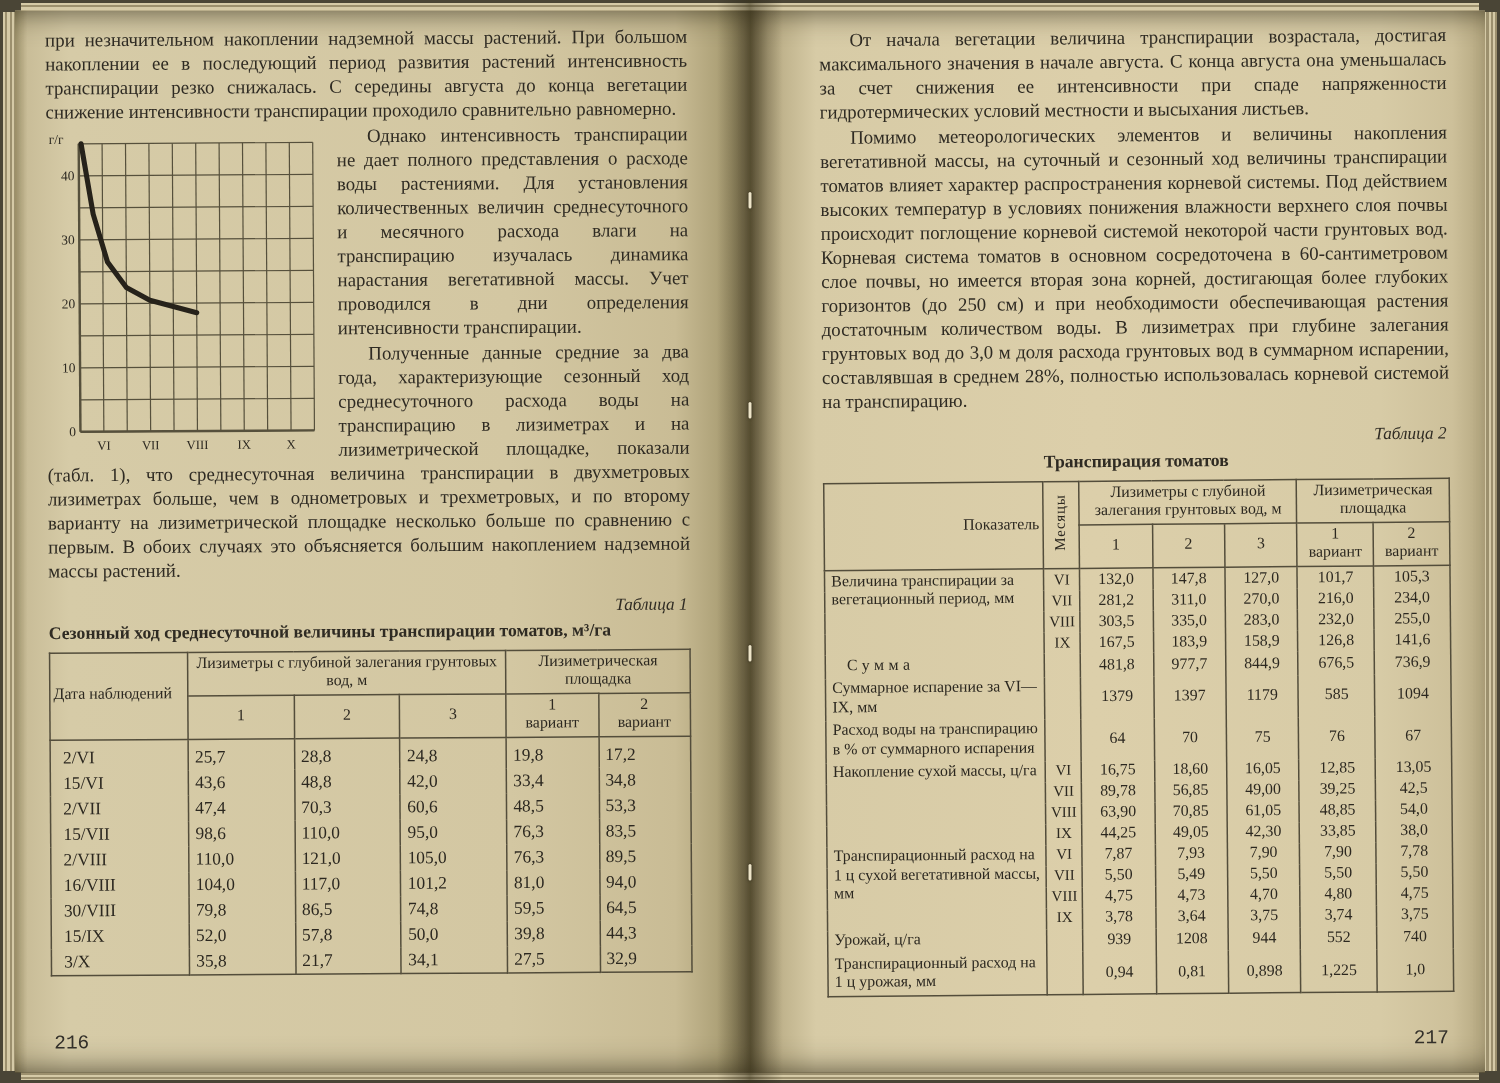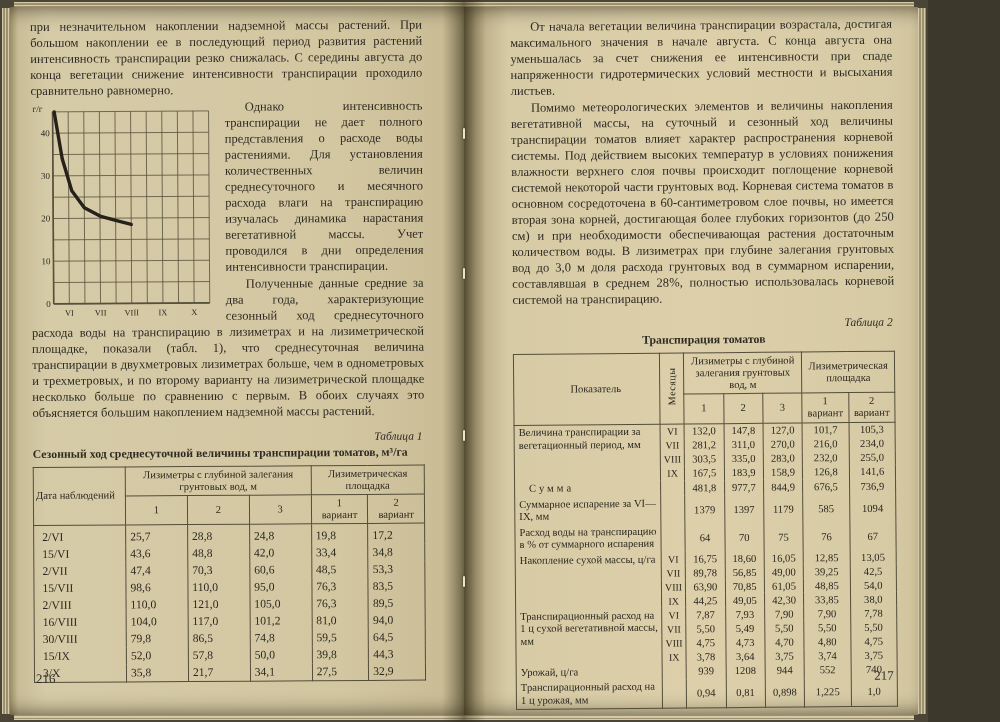--- a/index.html
+++ b/index.html
@@ -1,19 +1,19 @@
 <!DOCTYPE html>
 <html><head>
 <meta charset="utf-8">
 <style>
   * { box-sizing: border-box; }
   html, body { margin:0; padding:0; width:1000px; height:722px; overflow:hidden; }
   body { background:#3c382c; font-family:"Liberation Serif","DejaVu Serif",serif; }
 
-  .book { position:relative; width:928px; height:722px; background:#4a4536; overflow:hidden; }
+  .book { position:relative; width:1000px; height:722px; background:#4a4536; overflow:hidden; }
 
   
   .edge { position:absolute; }
   .edge-top    { top:2px; left:14px; right:14px; height:8px;
                  background:repeating-linear-gradient(180deg,#d5caa7 0 1.5px,#9c906e 1.5px 3px); }
   .edge-bottom { bottom:2px; left:14px; right:14px; height:8px;
                  background:repeating-linear-gradient(180deg,#9c906e 0 1.5px,#d5caa7 1.5px 3px); }
   .edge-left   { left:2px;  top:8px; bottom:8px; width:10px;
                  background:repeating-linear-gradient(90deg,#d5caa7 0 1.5px,#9c906e 1.5px 3px); }
   .edge-right  { right:2px; top:8px; bottom:8px; width:10px;
@@ -55,25 +55,25 @@
   .t1 td { padding:2px 4px; }
   .t1 td.c-date { text-align:left; padding-left:8px; }
   .t1 .h-date { width:92px; text-align:left; padding-left:2px; }
   .t1 tbody tr:first-child td { padding-top:5px; }
 
   .t2 { font-size:10.6px; }
   .t2 td { padding:1.5px 3px; text-align:center; }
   .t2 td.c-label { text-align:left; vertical-align:top; padding-left:4px; line-height:1.18; }
   .t2 td.c-label.spaced { letter-spacing:3px; padding-left:14px; }
   .t2 td.c-month { font-size:10px; }
-  .t2 .h-label { width:146px; text-align:center; padding-left:20px; }
+  .t2 .h-label { width:146px; text-align:right; padding-left:20px; }
   .t2 .h-month { width:17px; padding:1px; }
   .vert { display:inline-block; writing-mode:vertical-rl; transform:rotate(180deg); font-size:10px; letter-spacing:.5px; }
 
-  .pagenum { position:absolute; bottom:20px; font-size:13px; color:#33302a; }
+  .pagenum { position:absolute; bottom:4px; font-size:13px; color:#33302a;font-family:Liberation Mono, monospace; }
   .pagenum-l { left:2px; }
   .pagenum-r { right:4px; }
 </style>
 </head>
 <body>
 
 <div class="book">
   <div class="edge edge-top"></div>
   <div class="edge edge-bottom"></div>
   <div class="edge edge-left"></div>

